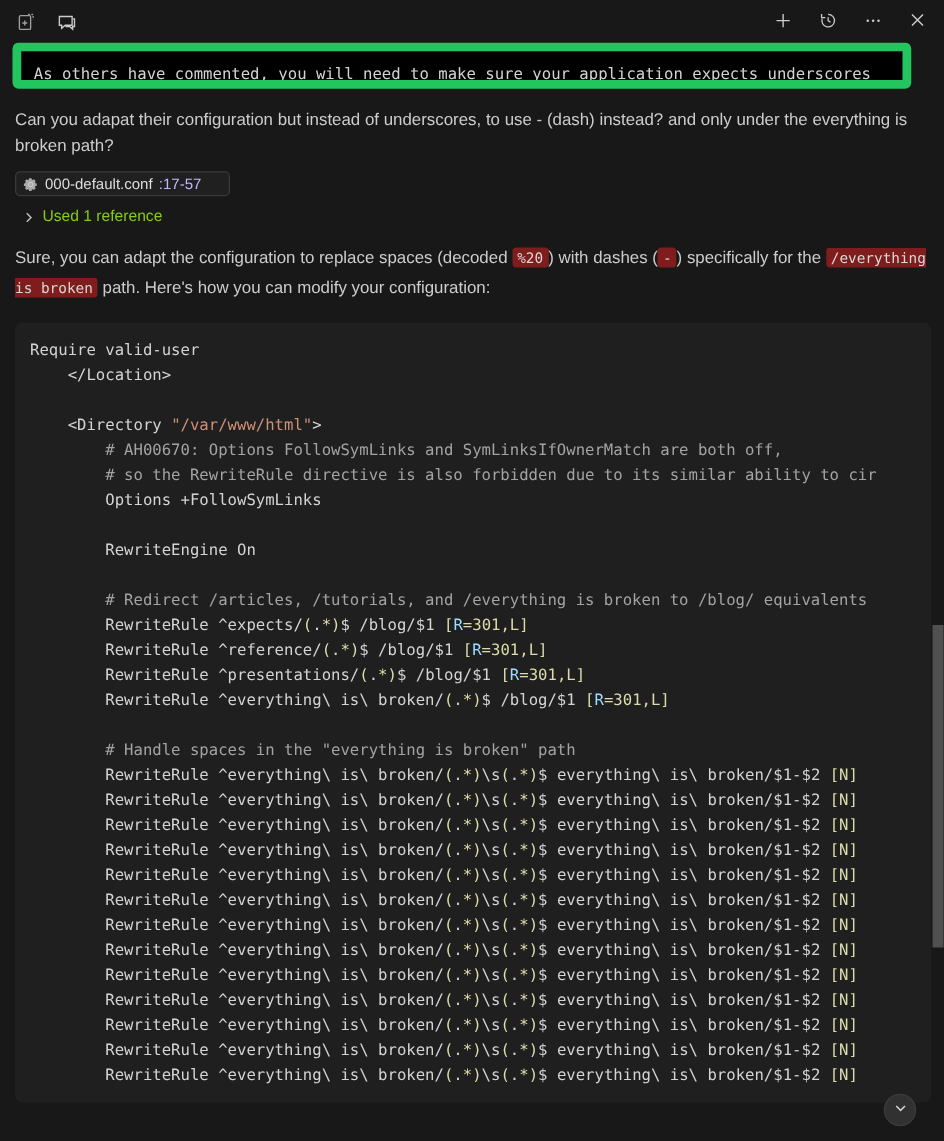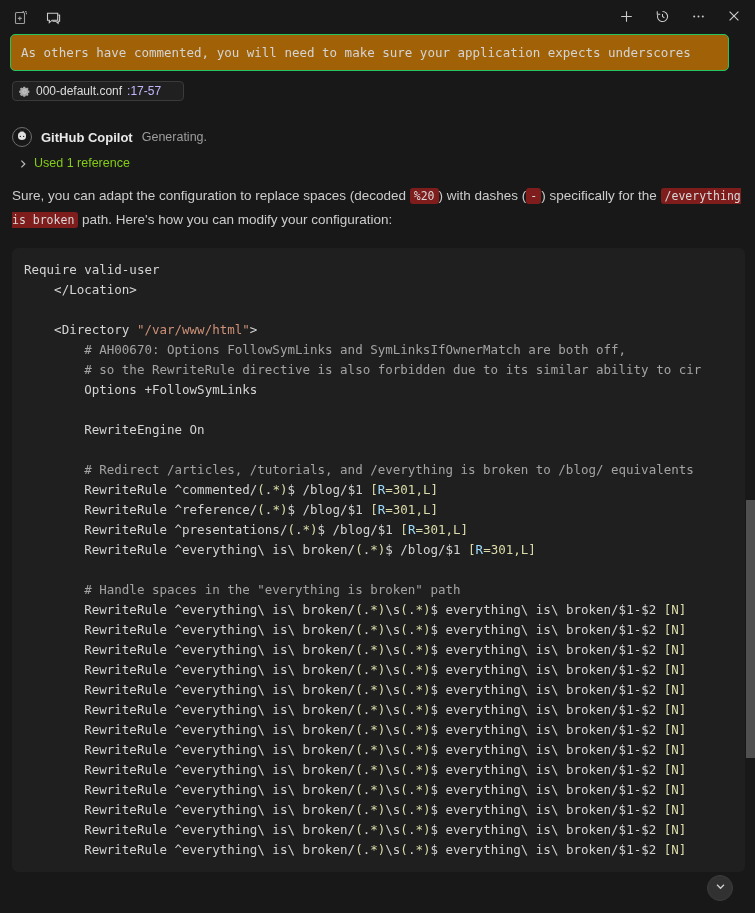--- a/index.html
+++ b/index.html
@@ -55,23 +55,23 @@
   
   .chat-scroll {
     position: absolute;
     top: 34px; left: 0; right: 0; bottom: 0;
     overflow: hidden;
   }
 
   
   .clipped-code {
     margin: 0 26px 0 10px;
-    border: 1px solid #22c55e;
+    border: 7px solid #22c55e;
     border-radius: 5px;
-    background: #a16207;
+    background: #000000;
     height: 37px;
     overflow: hidden;
     position: relative;
   }
   .clipped-code pre {
     margin: 0;
     padding: 8px 0 0 10px;
     font-family: "DejaVu Sans Mono", "Liberation Mono", monospace;
     font-size: 12.5px;
     line-height: 20px;
@@ -260,46 +260,35 @@
     </div>
   </div>
 </div>
 
 <div class="chat-scroll">
 
   <div class="clipped-code">
     <pre>As others have commented, you will need to make sure your application expects underscores</pre>
   </div>
 
+  <div class="user-msg">Can you adapat their configuration but instead of underscores, to use - (dash) instead? and only under the everything is broken path?</div>
 
   <div class="chip-row">
     <span class="file-chip">
       <span class="gear-ico">
         <svg width="13" height="13" viewBox="0 0 16 16" fill="currentColor">
           <path d="M8 5.3a2.7 2.7 0 1 0 0 5.4 2.7 2.7 0 0 0 0-5.4zm0 4.2a1.5 1.5 0 1 1 0-3 1.5 1.5 0 0 1 0 3z"></path>
           <path d="M14 7.1l-1.3-.2a4.8 4.8 0 0 0-.5-1.2l.8-1-1.7-1.7-1 .8a4.8 4.8 0 0 0-1.2-.5L8.9 2H6.5l-.2 1.3c-.43.12-.83.3-1.2.5l-1-.8L2.4 4.7l.8 1c-.2.37-.38.77-.5 1.2L1.4 7.1v2.4l1.3.2c.12.43.3.83.5 1.2l-.8 1 1.7 1.7 1-.8c.37.2.77.38 1.2.5l.2 1.3h2.4l.2-1.3c.43-.12.83-.3 1.2-.5l1 .8 1.7-1.7-.8-1c.2-.37.38-.77.5-1.2l1.3-.2z" opacity=".82"></path>
         </svg>
       </span>
       <span>000-default.conf</span>
         <span class="range">:17-57</span>
     </span>
   </div>
 
-  <div class="assistant-head">
-    <span class="avatar">
-      <span>
-        <svg width="12" height="12" viewBox="0 0 16 16" fill="currentColor">
-          <path d="M8 2.2c-2.9 0-5.3 1.9-5.3 4.6v2.4c0 2.3 2.4 4 5.3 4s5.3-1.7 5.3-4V6.8C13.3 4.1 10.9 2.2 8 2.2zm-2.2 7.2a.85.85 0 1 1 0-1.7.85.85 0 0 1 0 1.7zm4.4 0a.85.85 0 1 1 0-1.7.85.85 0 0 1 0 1.7z"></path>
-          <path d="M6.4 1.2l.7 1.6M9.6 1.2l-.7 1.6" stroke="currentColor" stroke-width="0.9"></path>
-        </svg>
-      </span>
-    </span>
-    <span class="assistant-name">GitHub Copilot</span>
-    <span class="assistant-status">Generating.</span>
-  </div>
 
   <div class="refs-row">
     <span class="chev">
       <svg width="10" height="10" viewBox="0 0 10 10" stroke="currentColor" stroke-width="1.2" fill="none">
         <path d="M3.4 1.6L6.8 5 3.4 8.4"></path>
       </svg>
     </span>
     <span>Used 1 reference</span>
   </div>
 
@@ -310,21 +299,21 @@
 <span>    <span class="tok-plain">&lt;/Location&gt;</span></span>
 <span><span class="tok-plain"></span></span>
 <span>    <span class="tok-plain">&lt;Directory </span><span class="tok-string">"/var/www/html"</span><span class="tok-plain">&gt;</span></span>
 <span>        <span class="tok-comment"># AH00670: Options FollowSymLinks and SymLinksIfOwnerMatch are both off,</span></span>
 <span>        <span class="tok-comment"># so the RewriteRule directive is also forbidden due to its similar ability to cir</span></span>
 <span>        <span class="tok-plain">Options +FollowSymLinks</span></span>
 <span><span class="tok-plain"></span></span>
 <span>        <span class="tok-plain">RewriteEngine On</span></span>
 <span><span class="tok-plain"></span></span>
 <span>        <span class="tok-comment"># Redirect /articles, /tutorials, and /everything is broken to /blog/ equivalents</span></span>
-<span>        <span class="tok-plain">RewriteRule ^commented/</span><span class="tok-flag">(</span><span class="tok-plain">.</span><span class="tok-flag">*)</span><span class="tok-plain">$ /blog/$1 </span><span class="tok-flag">[</span><span class="tok-key">R</span><span class="tok-flag">=301,L]</span></span>
+<span>        <span class="tok-plain">RewriteRule ^expects/</span><span class="tok-flag">(</span><span class="tok-plain">.</span><span class="tok-flag">*)</span><span class="tok-plain">$ /blog/$1 </span><span class="tok-flag">[</span><span class="tok-key">R</span><span class="tok-flag">=301,L]</span></span>
 <span>        <span class="tok-plain">RewriteRule ^reference/</span><span class="tok-flag">(</span><span class="tok-plain">.</span><span class="tok-flag">*)</span><span class="tok-plain">$ /blog/$1 </span><span class="tok-flag">[</span><span class="tok-key">R</span><span class="tok-flag">=301,L]</span></span>
 <span>        <span class="tok-plain">RewriteRule ^presentations/</span><span class="tok-flag">(</span><span class="tok-plain">.</span><span class="tok-flag">*)</span><span class="tok-plain">$ /blog/$1 </span><span class="tok-flag">[</span><span class="tok-key">R</span><span class="tok-flag">=301,L]</span></span>
 <span>        <span class="tok-plain">RewriteRule ^everything\ is\ broken/</span><span class="tok-flag">(</span><span class="tok-plain">.</span><span class="tok-flag">*)</span><span class="tok-plain">$ /blog/$1 </span><span class="tok-flag">[</span><span class="tok-key">R</span><span class="tok-flag">=301,L]</span></span>
 <span><span class="tok-plain"></span></span>
 <span>        <span class="tok-comment"># Handle spaces in the "everything is broken" path</span></span>
 <span>        <span class="tok-plain">RewriteRule ^everything\ is\ broken/</span><span class="tok-flag">(</span><span class="tok-plain">.</span><span class="tok-flag">*)</span><span class="tok-plain">\s</span><span class="tok-flag">(</span><span class="tok-plain">.</span><span class="tok-flag">*)</span><span class="tok-plain">$ everything\ is\ broken/$1-$2 </span><span class="tok-flag">[N]</span></span>
 <span>        <span class="tok-plain">RewriteRule ^everything\ is\ broken/</span><span class="tok-flag">(</span><span class="tok-plain">.</span><span class="tok-flag">*)</span><span class="tok-plain">\s</span><span class="tok-flag">(</span><span class="tok-plain">.</span><span class="tok-flag">*)</span><span class="tok-plain">$ everything\ is\ broken/$1-$2 </span><span class="tok-flag">[N]</span></span>
 <span>        <span class="tok-plain">RewriteRule ^everything\ is\ broken/</span><span class="tok-flag">(</span><span class="tok-plain">.</span><span class="tok-flag">*)</span><span class="tok-plain">\s</span><span class="tok-flag">(</span><span class="tok-plain">.</span><span class="tok-flag">*)</span><span class="tok-plain">$ everything\ is\ broken/$1-$2 </span><span class="tok-flag">[N]</span></span>
 <span>        <span class="tok-plain">RewriteRule ^everything\ is\ broken/</span><span class="tok-flag">(</span><span class="tok-plain">.</span><span class="tok-flag">*)</span><span class="tok-plain">\s</span><span class="tok-flag">(</span><span class="tok-plain">.</span><span class="tok-flag">*)</span><span class="tok-plain">$ everything\ is\ broken/$1-$2 </span><span class="tok-flag">[N]</span></span>
 <span>        <span class="tok-plain">RewriteRule ^everything\ is\ broken/</span><span class="tok-flag">(</span><span class="tok-plain">.</span><span class="tok-flag">*)</span><span class="tok-plain">\s</span><span class="tok-flag">(</span><span class="tok-plain">.</span><span class="tok-flag">*)</span><span class="tok-plain">$ everything\ is\ broken/$1-$2 </span><span class="tok-flag">[N]</span></span>

